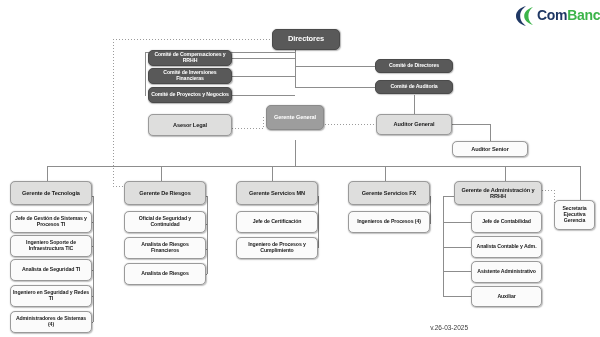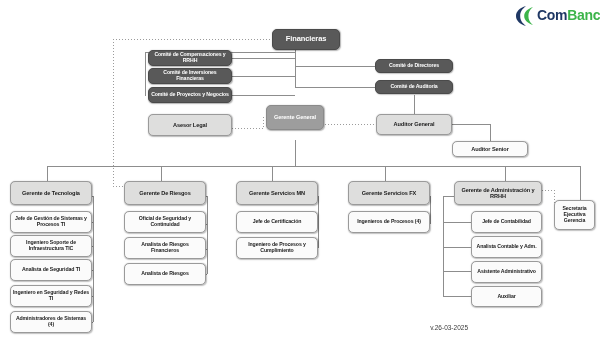--- a/index.html
+++ b/index.html
@@ -166,21 +166,21 @@
   <div class="ln lnh" style="left:443px;top:222px;width:28px;"></div>
   <div class="ln lnh" style="left:443px;top:247px;width:28px;"></div>
   <div class="ln lnh" style="left:443px;top:271px;width:28px;"></div>
   <div class="ln lnh" style="left:443px;top:296px;width:28px;"></div>
 
   <div class="dot-h" style="left:542px;top:190px;width:12px;"></div>
   <div class="dot-v" style="left:554px;top:190px;height:25px;"></div>
   <div class="dot-h" style="left:554px;top:215px;width:9px;"></div>
 
   <div class="node dark" style="left:272px;top:29px;width:68px;height:21px;font-size:7.5px;">
-    <span>Financieras</span>
+    <span>Directores</span>
   </div>
 
   <div class="node dark" style="left:148px;top:50px;width:84px;height:16px;font-size:5.2px;">
     <span>Comité  de Compensaciones y RRHH</span>
   </div>
   <div class="node dark" style="left:148px;top:68px;width:84px;height:16px;font-size:5.2px;">
     <span>Comité de Inversiones Financieras</span>
   </div>
   <div class="node dark" style="left:148px;top:87px;width:84px;height:16px;font-size:5.2px;">
     <span>Comité de Proyectos y Negocios</span>

